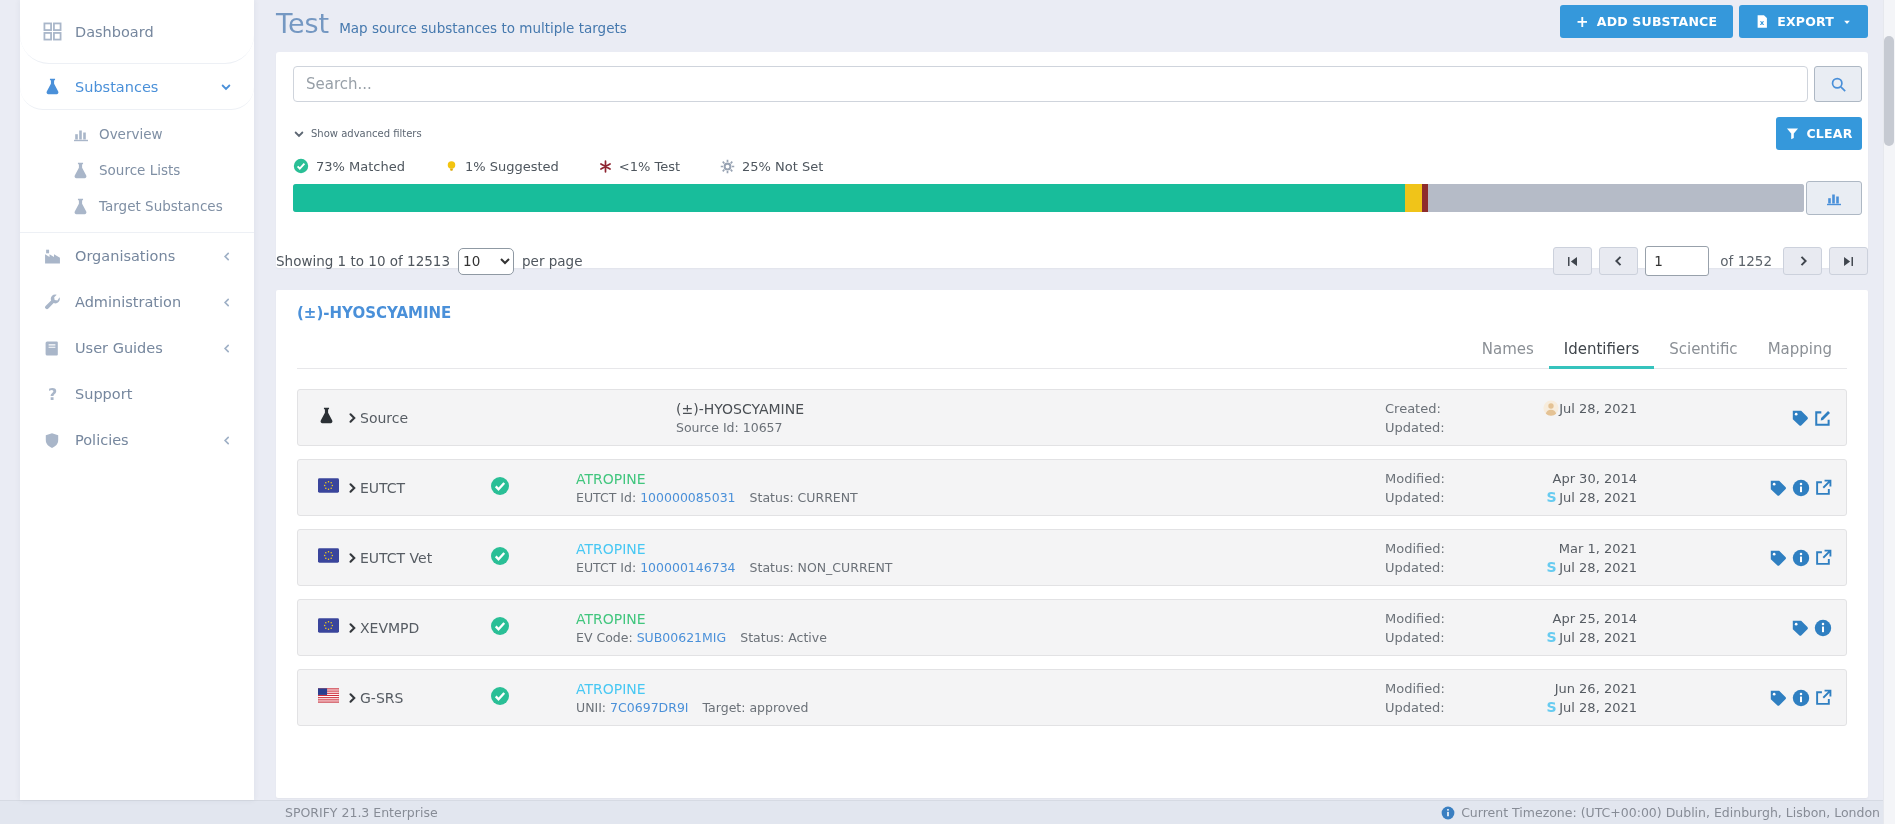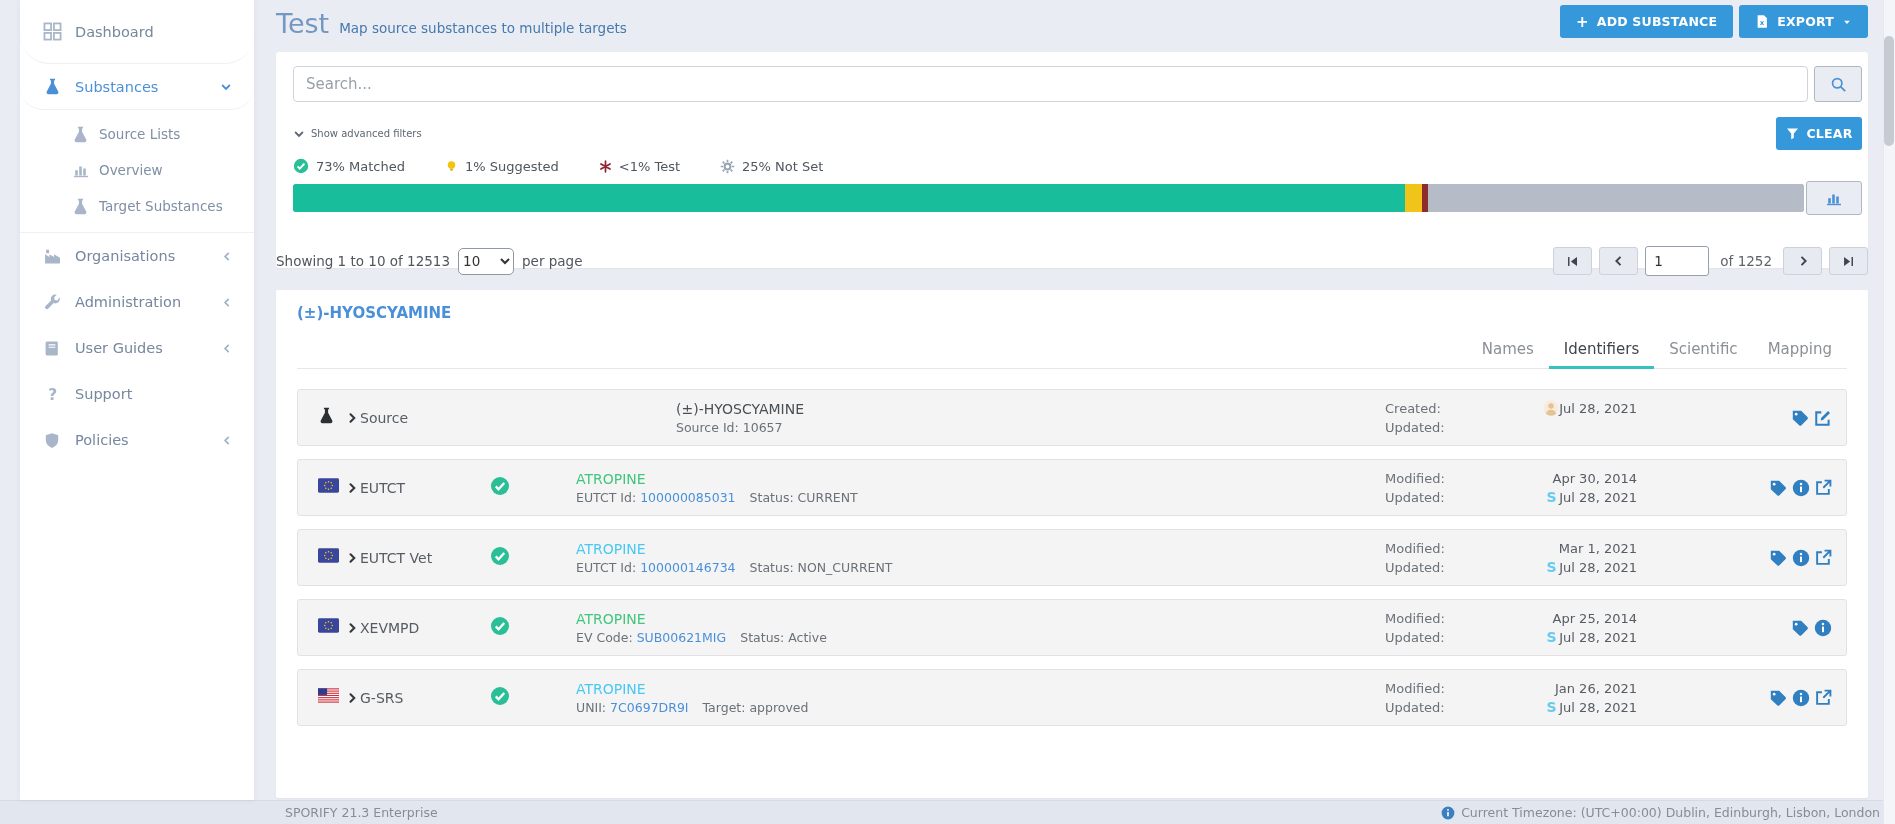--- a/index.html
+++ b/index.html
@@ -146,36 +146,36 @@
         <span>Substances</span>
         <span class="ic chev">
           <svg width="12" height="12" viewBox="0 0 16 16" fill="none" stroke="currentColor" stroke-width="2.4" stroke-linecap="round">
             <path d="M3.5 6l4.5 4.5L12.5 6"></path>
           </svg>
         </span>
       </div>
       <div class="submenu">
         <div class="s-sub">
           <span class="ic nico">
-            <svg width="17" height="17" viewBox="0 0 16 16" fill="currentColor">
-              <path d="M5.6.8h4.8v1.4h-.9v3.2l3.9 7.3c.6 1.1-.2 2.5-1.5 2.5H4.1c-1.3 0-2.1-1.4-1.5-2.5l3.9-7.3V2.2h-.9z"></path>
-            </svg>
-          </span>
-          <span>Source Lists</span>
-        </div>
-        <div class="s-sub">
-          <span class="ic nico">
             <svg width="16" height="16" viewBox="0 0 16 16" fill="currentColor">
               <rect x="2.2" y="8.2" width="2.6" height="5.3"></rect>
               <rect x="6.2" y="4.5" width="2.6" height="9"></rect>
               <rect x="10.2" y="6.5" width="2.6" height="7"></rect>
               <rect x="1" y="13.8" width="14" height="1.4"></rect>
             </svg>
           </span>
           <span>Overview</span>
+        </div>
+        <div class="s-sub">
+          <span class="ic nico">
+            <svg width="17" height="17" viewBox="0 0 16 16" fill="currentColor">
+              <path d="M5.6.8h4.8v1.4h-.9v3.2l3.9 7.3c.6 1.1-.2 2.5-1.5 2.5H4.1c-1.3 0-2.1-1.4-1.5-2.5l3.9-7.3V2.2h-.9z"></path>
+            </svg>
+          </span>
+          <span>Source Lists</span>
         </div>
         <div class="s-sub">
           <span class="ic nico">
             <svg width="17" height="17" viewBox="0 0 16 16" fill="currentColor">
               <path d="M5.6.8h4.8v1.4h-.9v3.2l3.9 7.3c.6 1.1-.2 2.5-1.5 2.5H4.1c-1.3 0-2.1-1.4-1.5-2.5l3.9-7.3V2.2h-.9z"></path>
             </svg>
           </span>
           <span>Target Substances</span>
         </div>
       </div>
@@ -708,21 +708,21 @@
             <div class="nm" style="color: rgb(72, 200, 243);">ATROPINE</div>
             <div class="line2"><span>UNII:</span><span class="val link">7C0697DR9I</span><span class="status">Target: approved</span></div>
           </div>
           <div class="dates">
             <div class="dlabels">
               <div>Modified:</div>
               <div>Updated:</div>
             </div>
             <div class="dvals">
               <div class="dline">
-                <span>Jan 26, 2021</span>
+                <span>Jun 26, 2021</span>
               </div>
               <div class="dline">
                 <span class="ic">
                   <svg width="15" height="16" viewBox="0 0 16 16">
                     <text x="8" y="13.5" font-size="15" font-weight="bold" text-anchor="middle" fill="#67cbf0" font-family="DejaVu Sans">S</text>
                   </svg>
                 </span>
                 <span>Jul 28, 2021</span>
               </div>
             </div>

